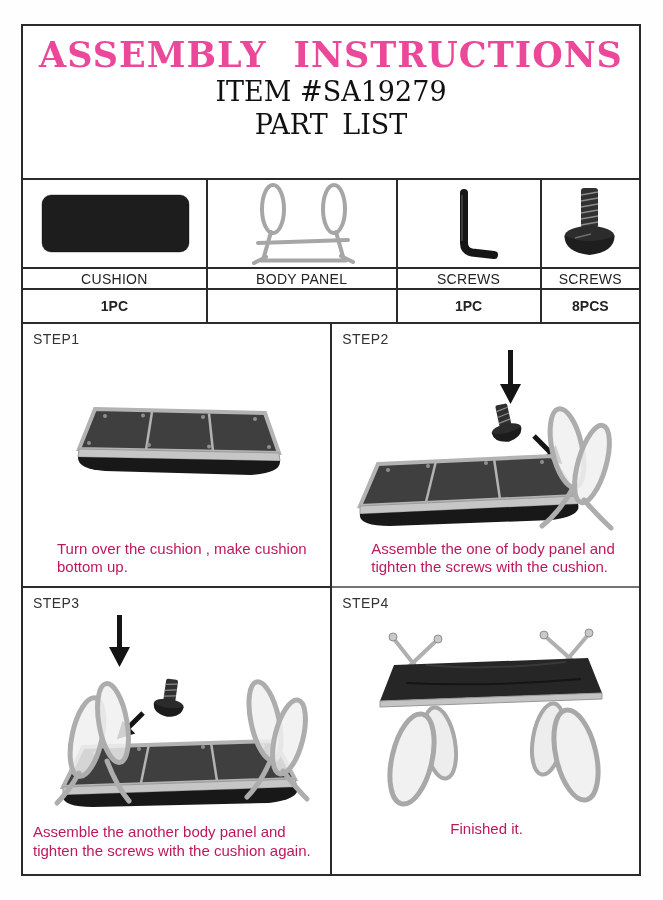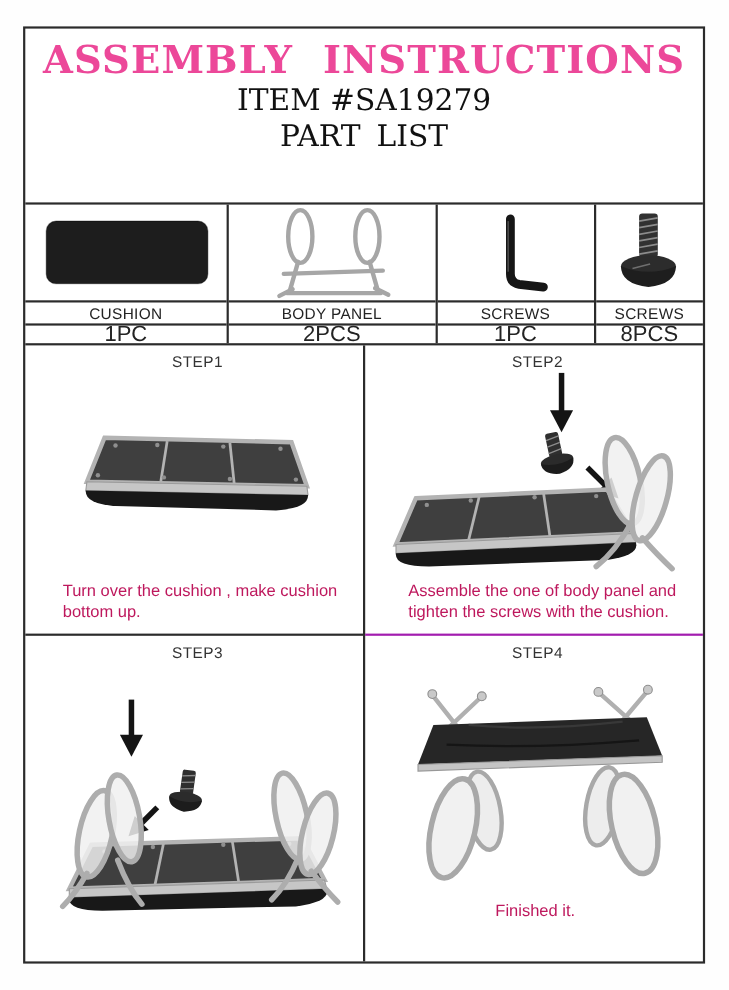--- a/index.html
+++ b/index.html
@@ -41,33 +41,33 @@
   .part-img{
     height:89px;box-sizing:border-box;border-bottom:2px solid #2b2b2b;
     display:flex;align-items:center;justify-content:center;
   }
   .part-name{
     height:21px;box-sizing:border-box;border-bottom:2px solid #2b2b2b;
     display:flex;align-items:center;justify-content:center;
     font-size:14px;color:#232323;letter-spacing:.3px;
   }
   .part-qty{
-    height:16px;display:flex;align-items:center;justify-content:center;
-    font-size:20px;color:#232323;
+    height:32px;display:flex;align-items:center;justify-content:center;
+    font-size:14px;color:#232323;font-weight:bold;
   }
   
   .steps{
     flex:1;display:grid;grid-template-columns:50.2% 1fr;grid-template-rows:264px 1fr;
   }
   .step-cell{display:flex;flex-direction:column;box-sizing:border-box;min-height:0;}
   .step-cell.s1{border-right:2px solid #2b2b2b;border-bottom:2px solid #2b2b2b;}
-  .step-cell.s2{border-bottom:2px solid #a21caf;}
+  .step-cell.s2{border-bottom:2px solid #737373;}
   .step-cell.s3{border-right:2px solid #2b2b2b;}
   .step-label{
-    font-size:14px;color:#333;padding:7px 4px 0 10px;letter-spacing:.4px;text-align:center;
+    font-size:14px;color:#333;padding:7px 4px 0 10px;letter-spacing:.4px;
   }
   .step-figure{flex:1;display:flex;align-items:center;justify-content:center;min-height:0;}
   .step-figure svg{display:block;}
   .step-caption{
     font-size:15px;color:#be185d;line-height:1.22;
   }
   .cap1{padding:0 16px 10px 34px;}
   .cap2{padding:0 4px 10px 12px;margin-left:27px;}
   .cap3{padding:0 4px 14px 10px;}
   .cap4{text-align:center;padding:0 10px 36px 12px;}
@@ -106,21 +106,20 @@
               <path d="M55 51 L47 79"></path>
               <path d="M120 51 L128 79"></path>
               <path d="M42 62 L132 59"></path>
               <path d="M45 79.5 L130 79.5"></path>
               <path d="M38 82 L50 76"></path>
               <path d="M137 81 L125 75"></path>
             </g>
           </svg>
         </div>
         <div class="part-name">BODY PANEL</div>
-        <div class="part-qty">2PCS</div>
       </div>
 
       <div class="part-col c2">
         <div class="part-img">
           <svg width="120" height="82" viewBox="0 0 120 82">
             <path d="M55 10 L55 60 Q55 68 63 69.5 L85 72" fill="none" stroke="#161616" stroke-width="8" stroke-linecap="round"></path>
             <path d="M53 12 L53 58" fill="none" stroke="#4a4a4a" stroke-width="1.5"></path>
           </svg>
         </div>
         <div class="part-name">SCREWS</div>
@@ -269,20 +268,21 @@
             <g fill="#f0f0f0" fill-opacity="0.85" stroke="#adadad" stroke-width="5">
               <ellipse cx="238" cy="110" rx="14" ry="40" transform="rotate(-12 238 110)"></ellipse>
               <ellipse cx="262" cy="126" rx="14" ry="38" transform="rotate(14 262 126)"></ellipse>
             </g>
             <g fill="none" stroke="#adadad" stroke-width="5" stroke-linecap="round">
               <path d="M244 148 Q234 172 220 186"></path>
               <path d="M256 160 Q268 176 280 188"></path>
             </g>
           </svg>
         </div>
+        <div class="step-caption cap3">Assemble the another body panel and tighten the screws with the cushion again.</div>
       </div>
 
       <div class="step-cell s4">
         <div class="step-label">STEP4</div>
         <div class="step-figure">
           <svg width="300" height="206" viewBox="0 0 300 206">
 
             <g fill="none" stroke="#b0b0b0" stroke-width="4" stroke-linecap="round">
               <path d="M80 54 L58 26"></path>
               <path d="M64 62 L100 28"></path>

